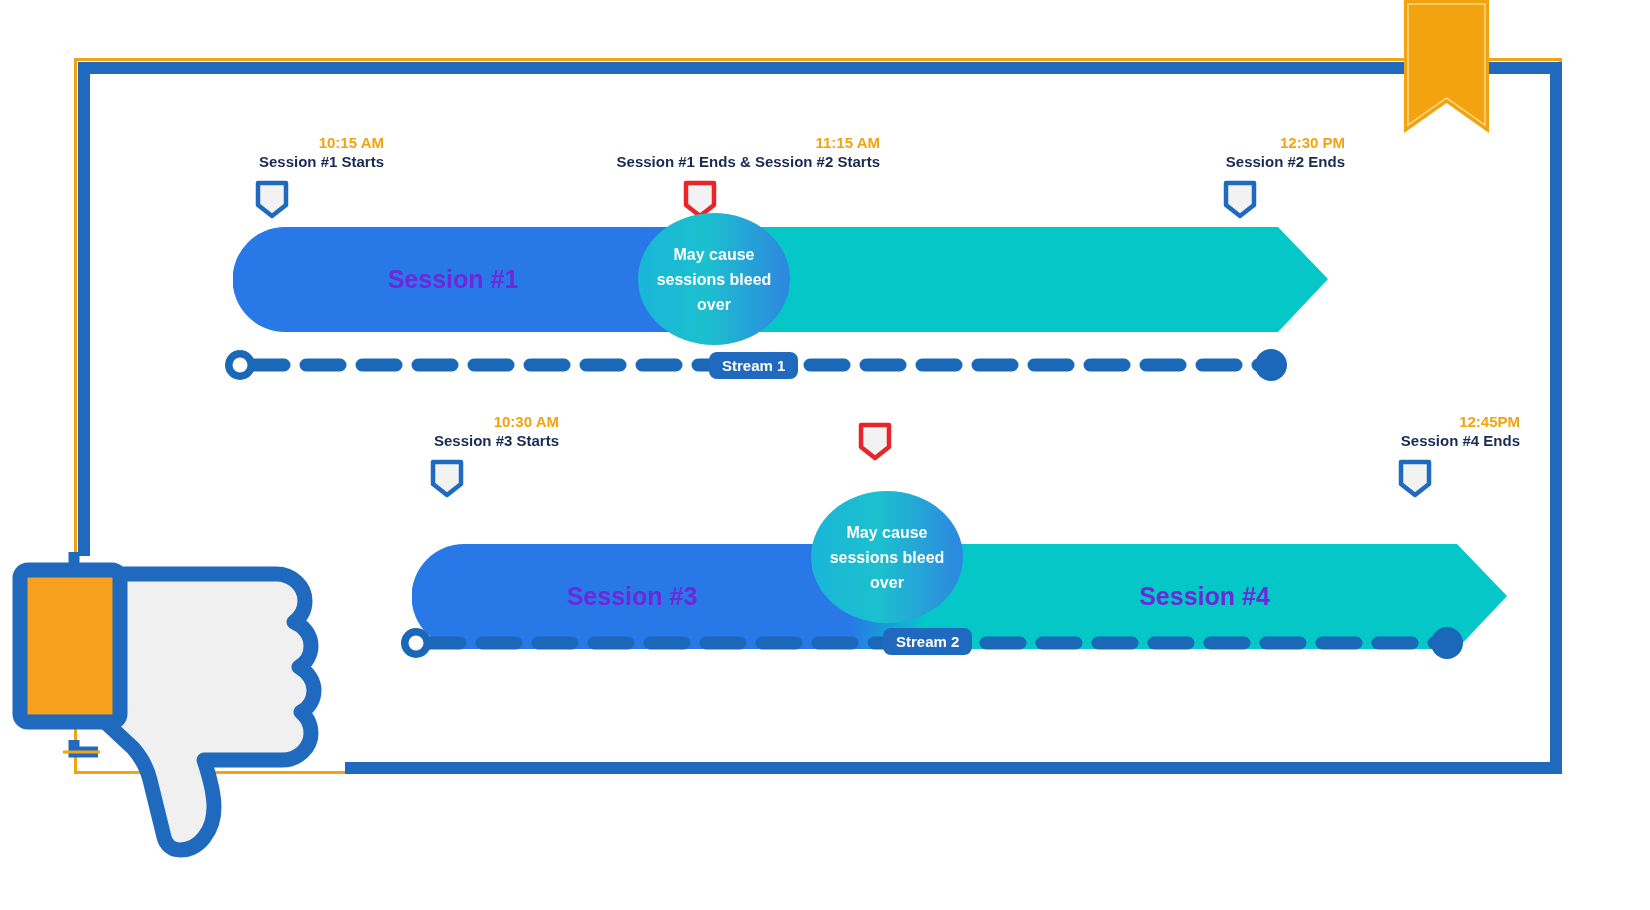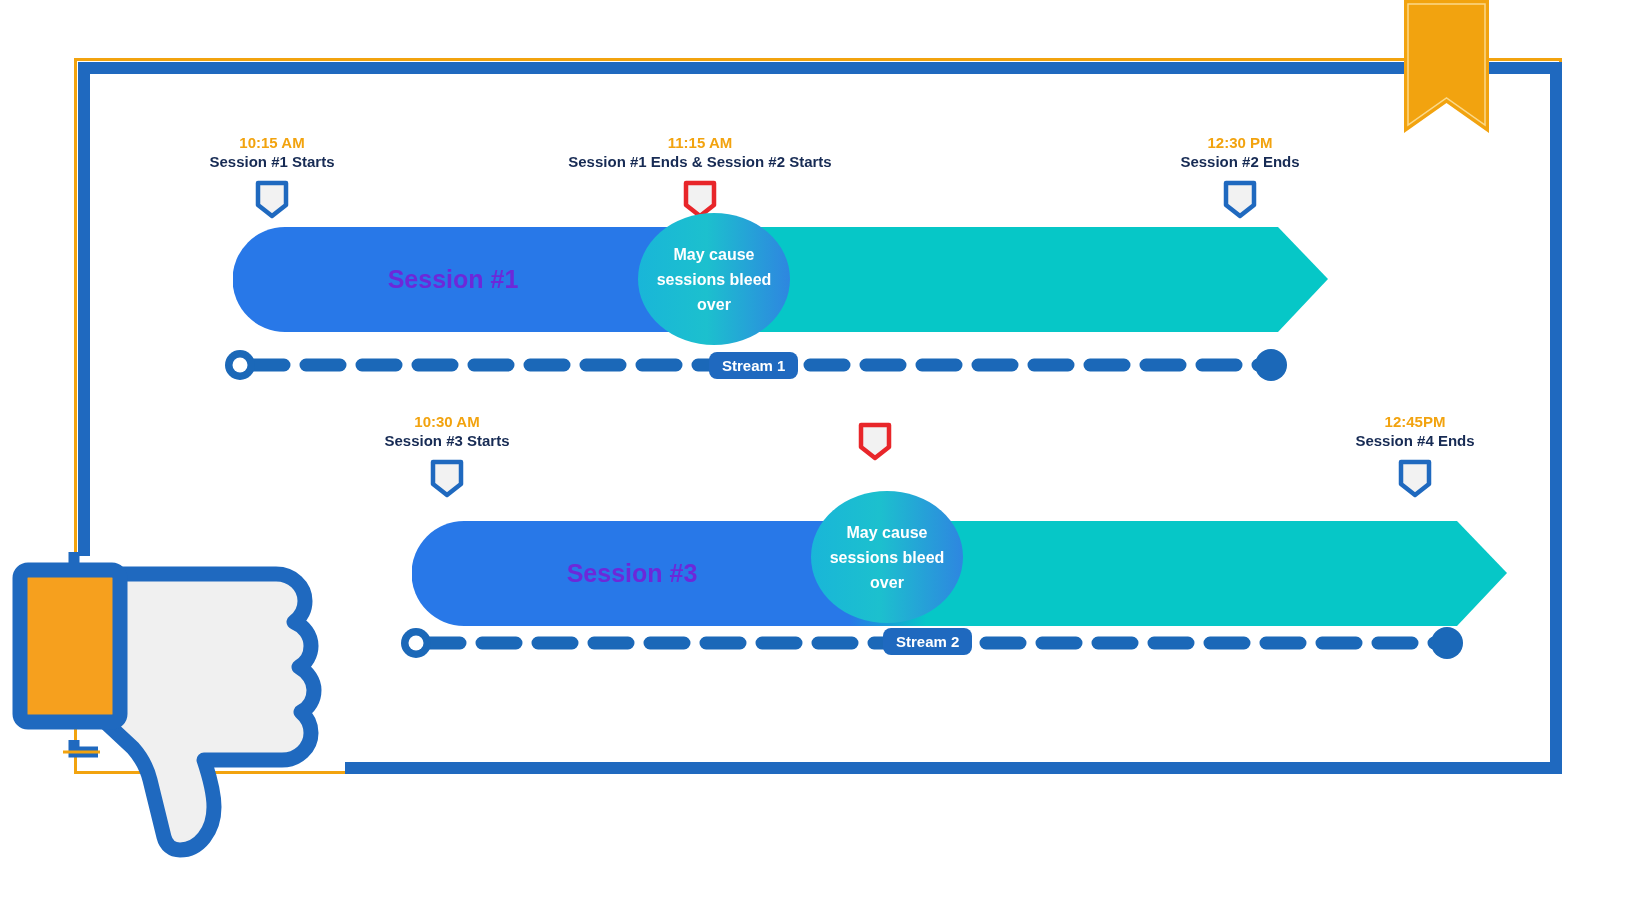--- a/index.html
+++ b/index.html
@@ -25,21 +25,21 @@
   .bookmark svg{display:block;}
 
   
   .thumbs-down{position:absolute;left:8px;top:552px;width:330px;height:320px;}
   .thumbs-down svg{display:block;}
 
   
   .row{position:absolute;}
 
   
-  .marker{position:absolute;text-align:center;}
+  .marker{position:absolute;text-align:right;}
   .marker .mk-time{font-size:15px;font-weight:bold;color:#F2A30F;
        line-height:18px;white-space:nowrap;}
   .marker .mk-label{font-size:15px;font-weight:bold;color:#172B54;
        line-height:19px;white-space:nowrap;}
   .marker .mk-pin{margin:8px auto 0;width:36px;height:40px;}
   .marker .mk-pin svg{display:block;}
 
   
   .bar{position:absolute;}
   .bar svg{display:block;}
@@ -174,33 +174,34 @@
     <div class="marker" style="left:1310px;top:413px;width:210px;">
       <div class="mk-time">12:45PM</div>
       <div class="mk-label">Session #4 Ends</div>
       <div class="mk-pin">
         <svg width="36" height="40" viewBox="0 0 36 40">
           <path d="M4 4 H32 V26 L18 37 L4 26 Z" fill="#F2F2F2" stroke="#1F69BF" stroke-width="4.5" stroke-linejoin="round"></path>
         </svg>
       </div>
     </div>
 
-    <div class="bar" style="left:412px;top:521px;width:1110px;height:105px;text-decoration:underline;">
+    <div class="bar" style="left:412px;top:544px;width:1110px;height:105px;text-decoration:underline;">
       <svg width="1110" height="105" viewBox="0 0 1110 105">
         <defs>
           <linearGradient id="barGrad2" x1="0" y1="0" x2="1" y2="0">
             <stop offset="0%" stop-color="#2878E8"></stop>
             <stop offset="40%" stop-color="#2878E8"></stop>
             <stop offset="47%" stop-color="#06C7C7"></stop>
             <stop offset="100%" stop-color="#06C7C7"></stop>
           </linearGradient>
         </defs>
         <path d="M52 0 H1045 L1095 52 L1045 105 H52 A52 52 0 0 1 52 0 Z" fill="url(#barGrad2)"></path>
       </svg>
       <div class="bar-text" style="left:0px;width:440px;">Session #3</div>
+      <div class="bar-text" style="left:540px;width:505px;">Session #4</div>
     </div>
 
     <div class="bleed" style="left:811px;top:491px;width:152px;height:132px;
                 background:linear-gradient(90deg,#19B6D8 0%,#1CC0CE 45%,#2E86E0 100%);">May cause sessions bleed over</div>
 
     <div class="stream" style="left:398px;top:626px;width:1070px;height:34px;">
       <svg width="1070" height="34" viewBox="0 0 1070 34">
         <line x1="28" y1="17" x2="1040" y2="17" stroke="#1B68B8" stroke-width="13" stroke-linecap="round" stroke-dasharray="34 22"></line>
         <circle cx="18" cy="17" r="15" fill="#1B68B8"></circle>
         <circle cx="18" cy="17" r="7.5" fill="#ffffff"></circle>

